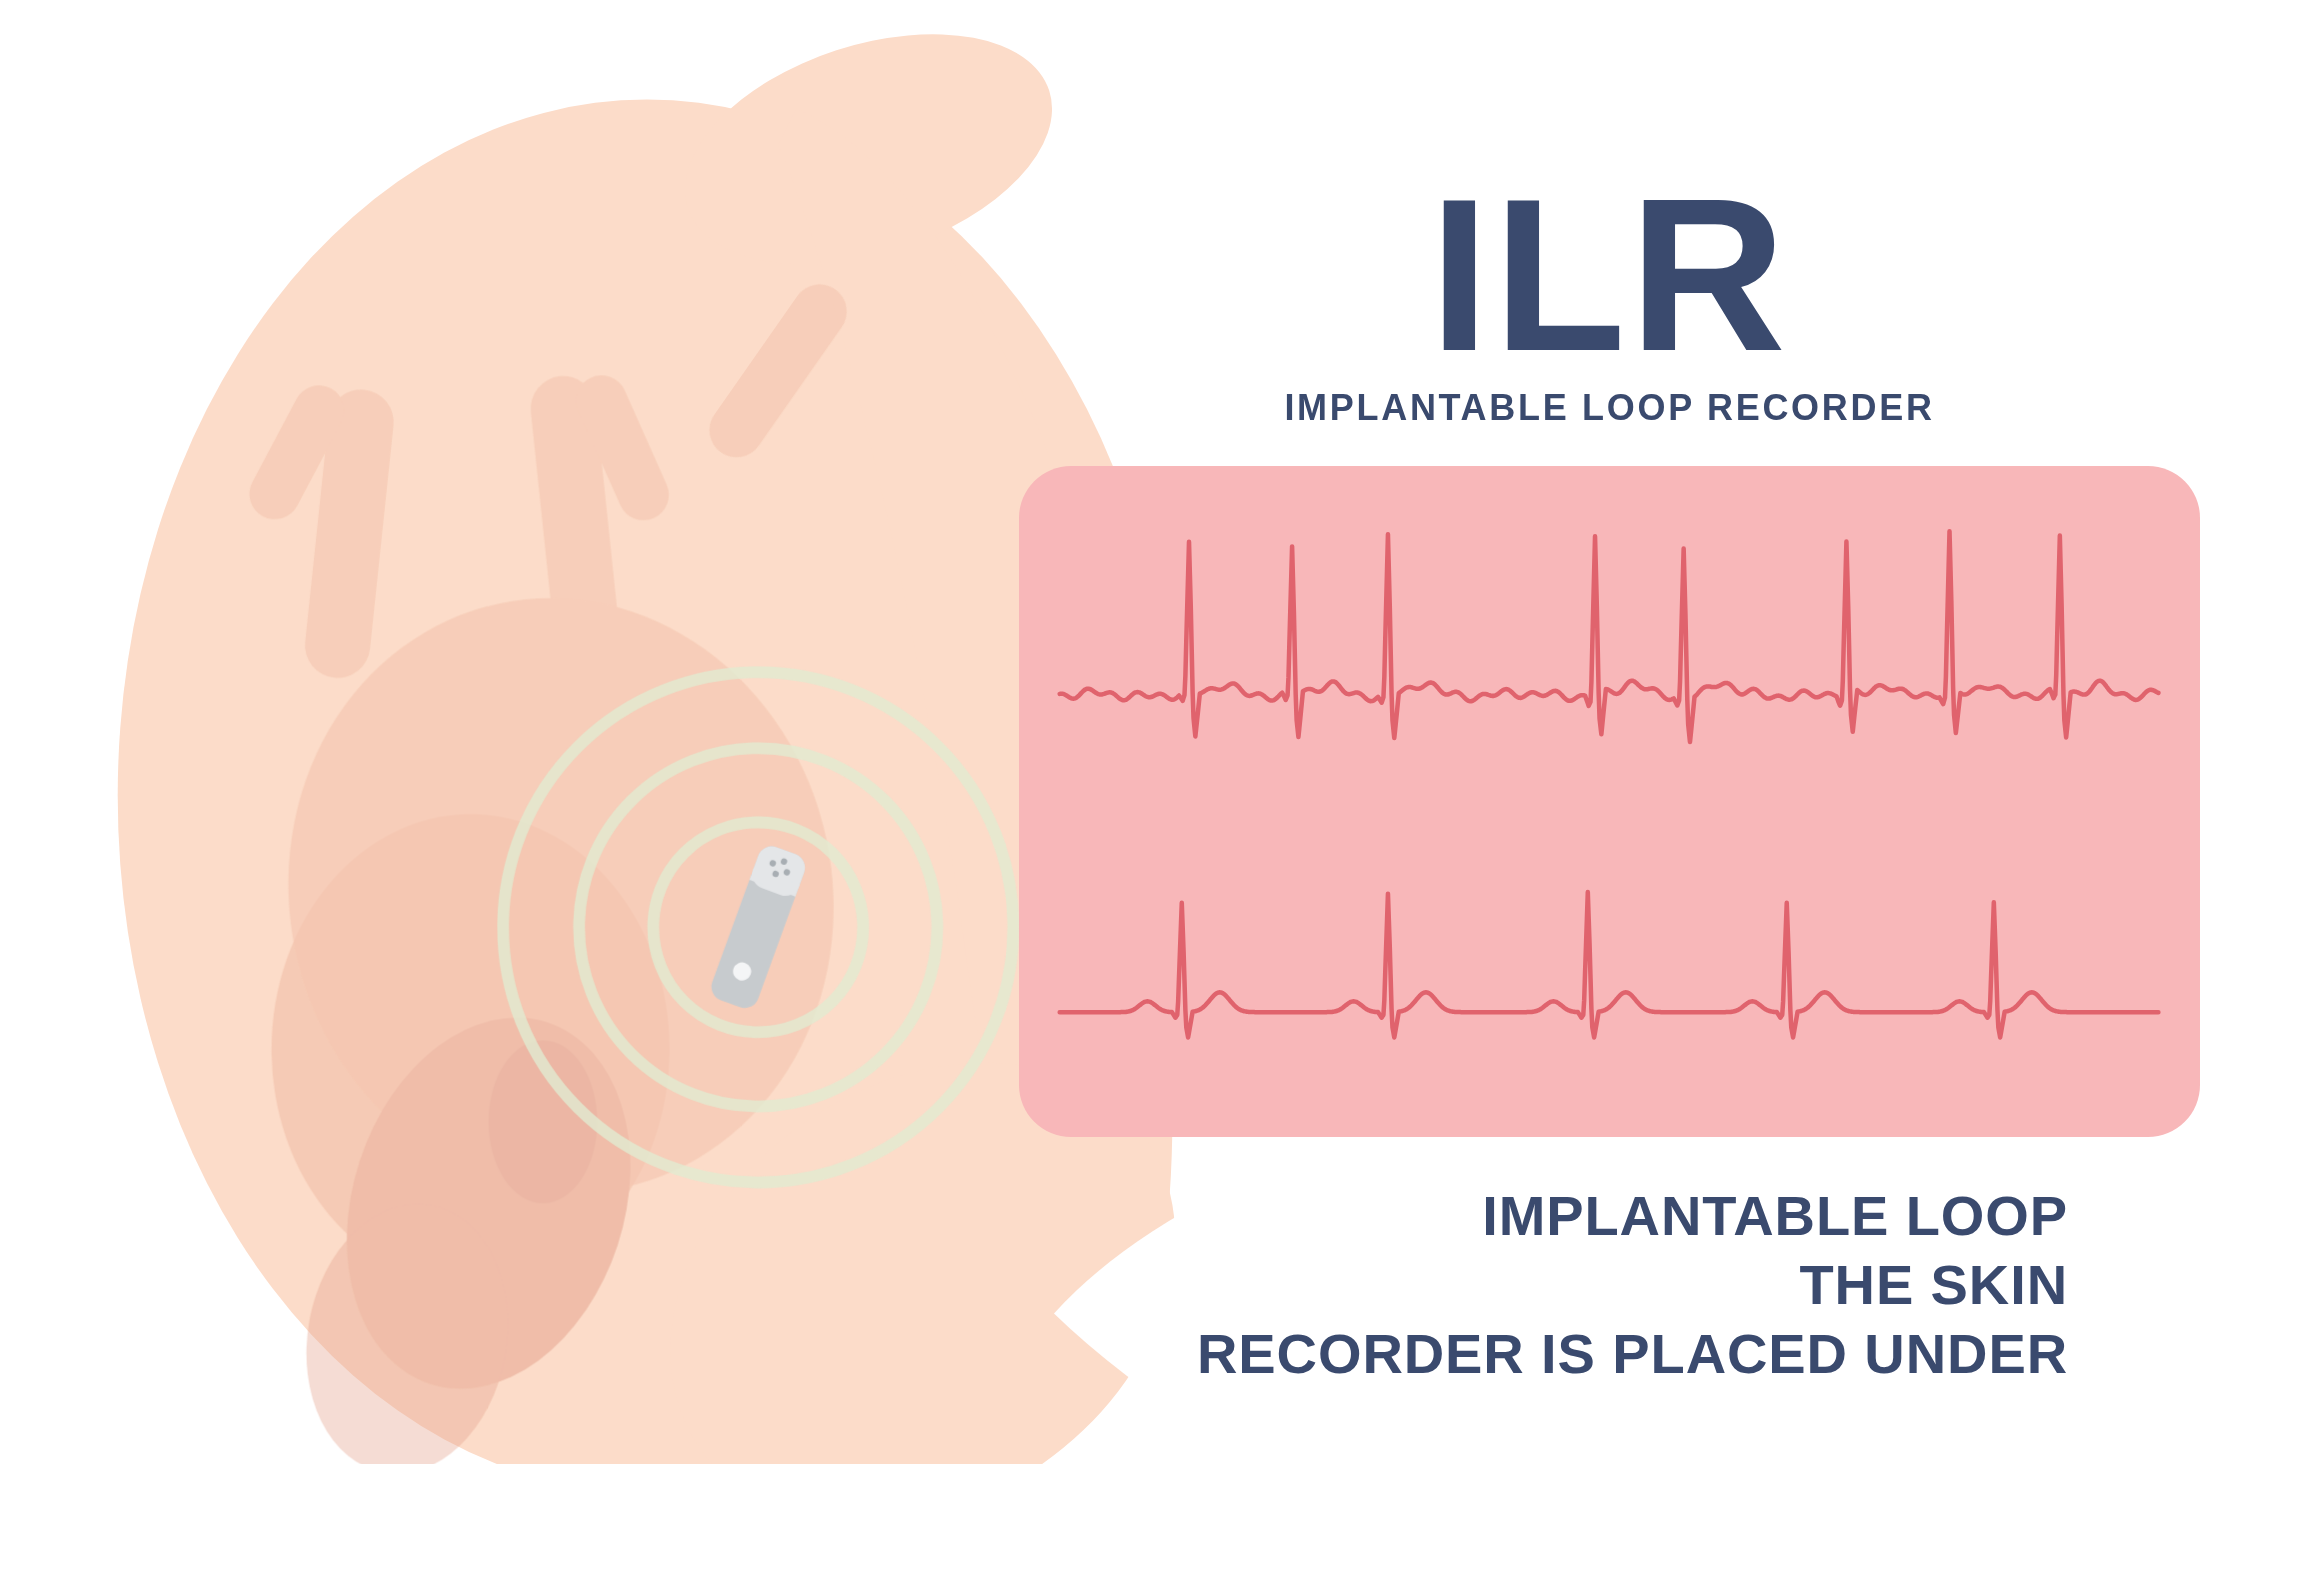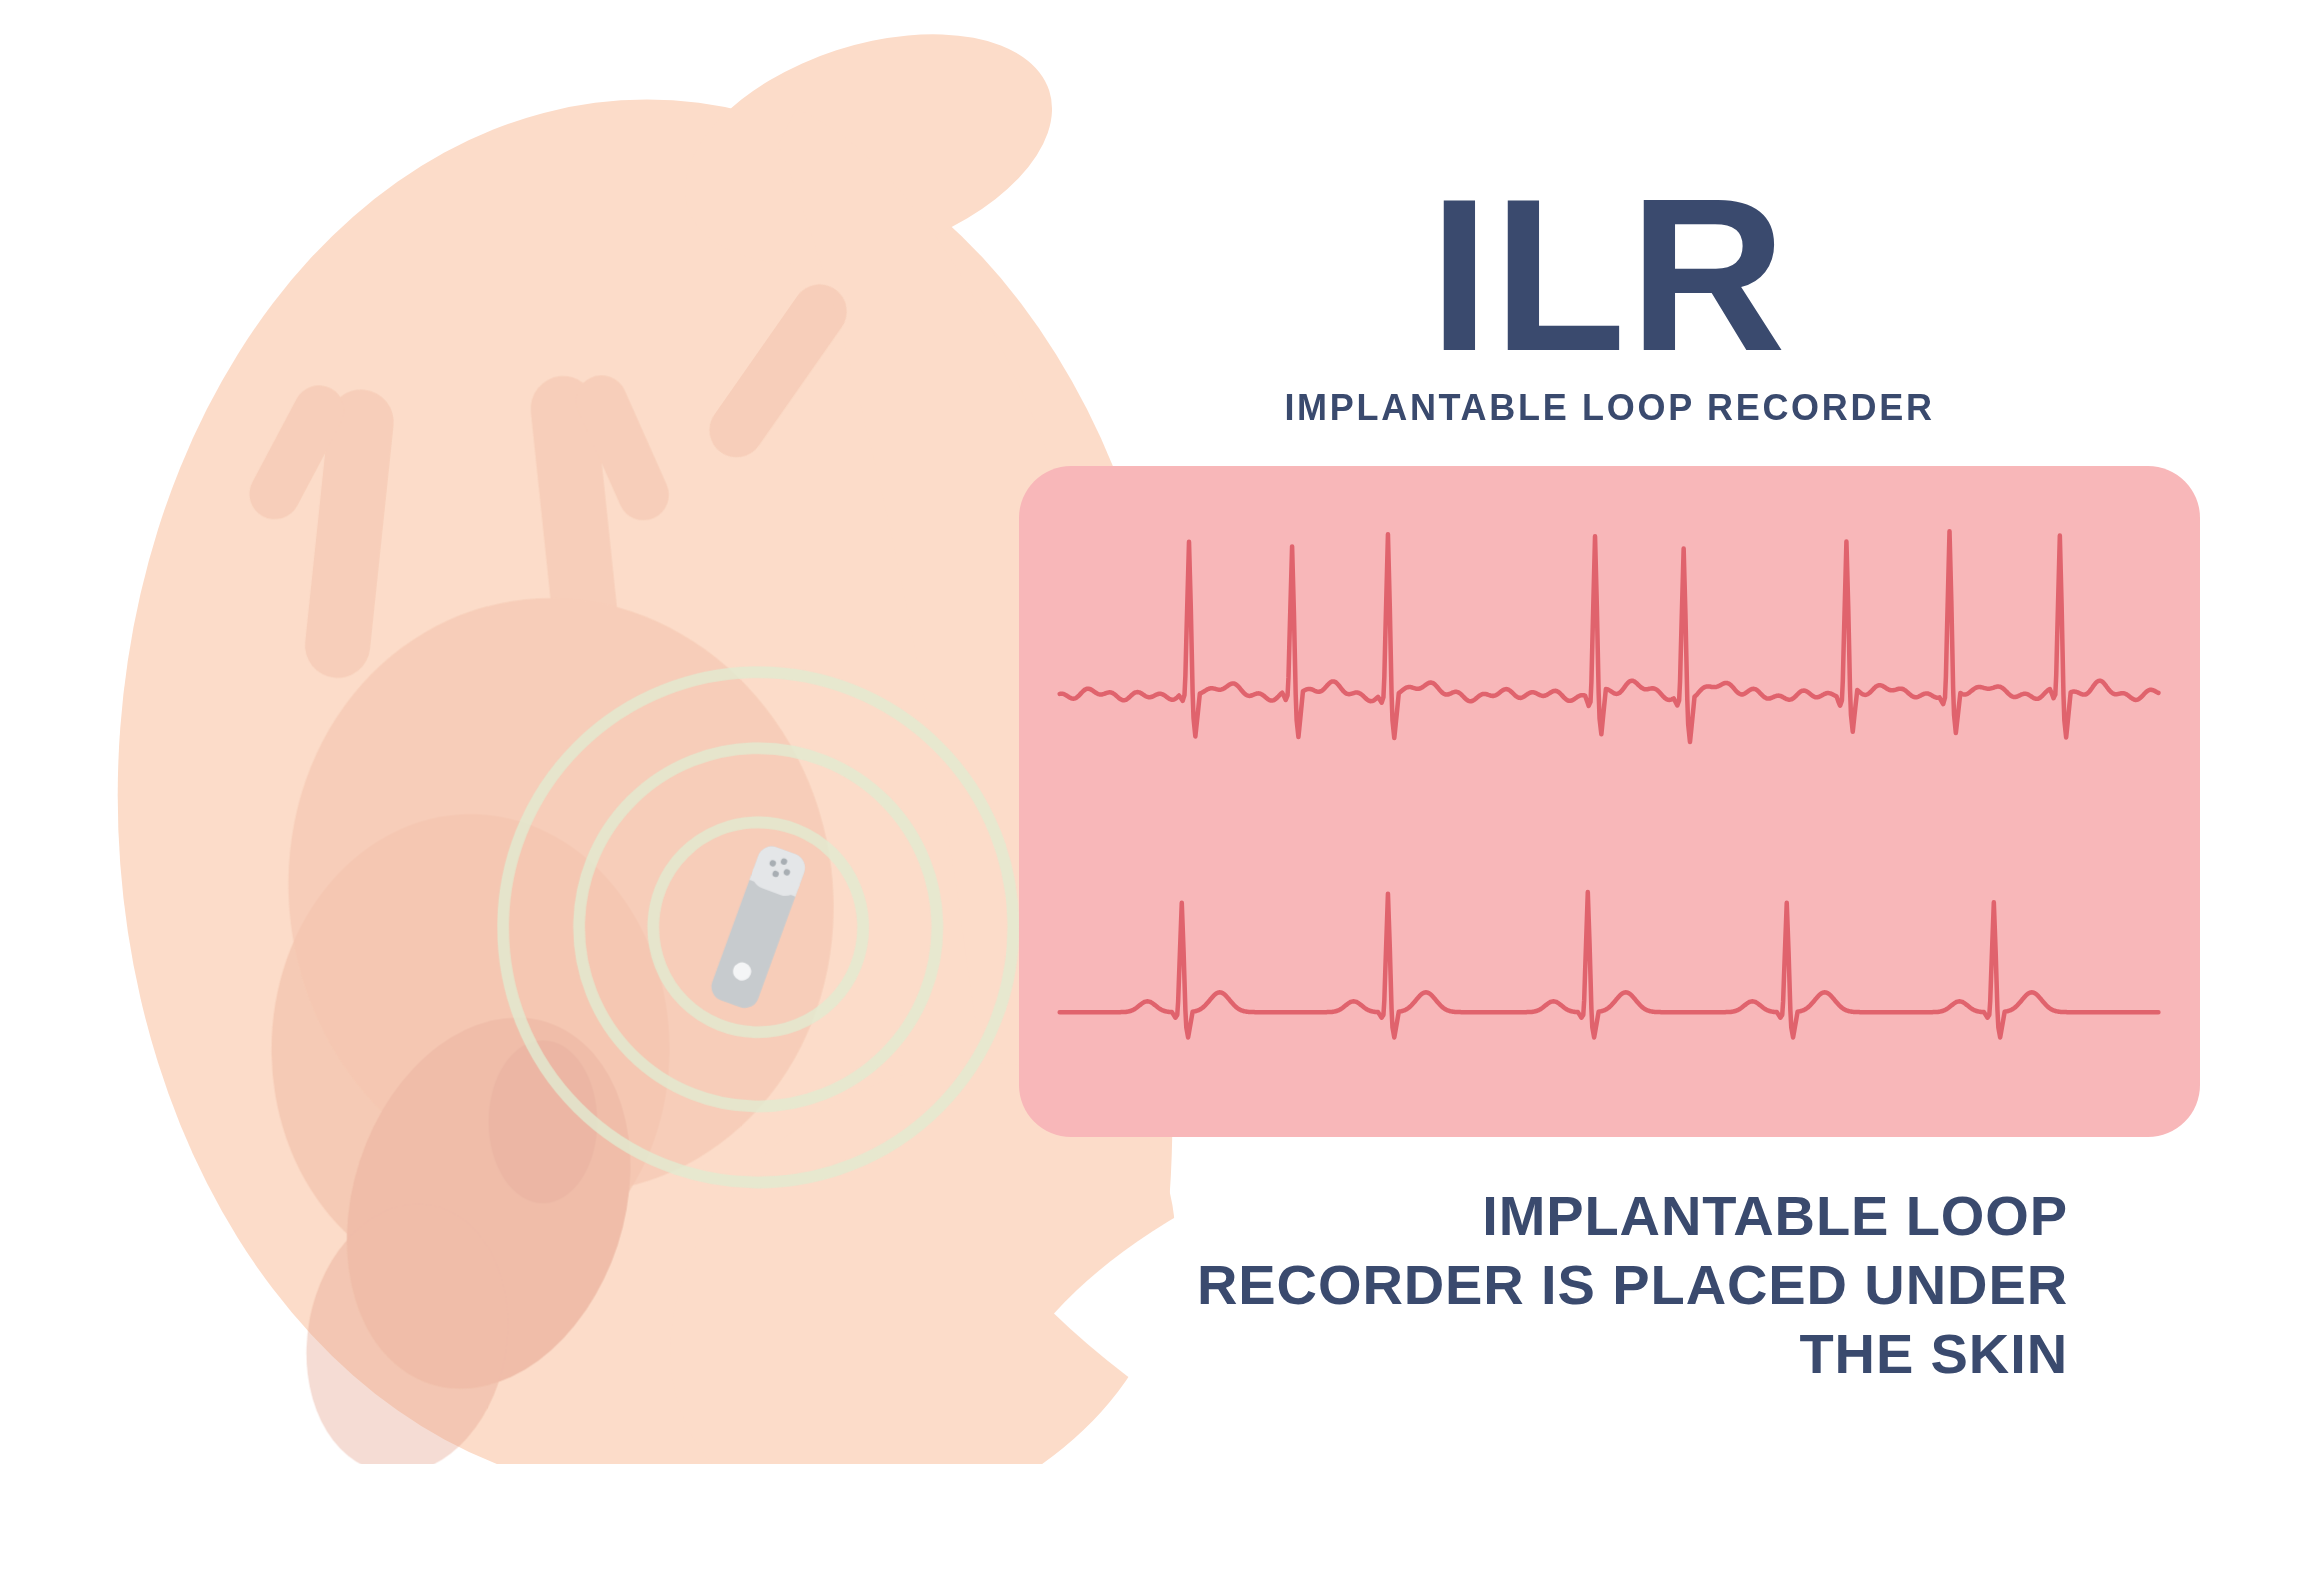--- a/index.html
+++ b/index.html
@@ -82,18 +82,18 @@
 
   <div class="ecg-panel">
     <svg viewBox="0 0 1306 742">
         <path d="M45 252.0L46 251.8L47 251.8L48 251.8L49 252.0L50 252.4L51 252.9L52 253.4L53 254.1L54 254.7L55 255.4L56 256.0L57 256.5L58 256.9L59 257.2L60 257.3L61 257.2L62 256.9L63 256.5L64 255.8L65 255.0L66 254.1L67 253.1L68 252.0L69 250.9L70 249.9L71 248.9L72 248.1L73 247.3L74 246.8L75 246.4L76 246.3L77 246.3L78 246.5L79 246.8L80 247.4L81 248.0L82 248.7L83 249.4L84 250.1L85 250.8L86 251.4L87 251.9L88 252.3L89 252.6L90 252.7L91 252.7L92 252.6L93 252.3L94 252.0L95 251.6L96 251.3L97 250.9L98 250.6L99 250.4L100 250.3L101 250.3L102 250.5L103 250.9L104 251.4L105 252.0L106 252.7L107 253.5L108 254.4L109 255.3L110 256.2L111 257.0L112 257.7L113 258.3L114 258.8L115 259.0L116 259.1L117 258.9L118 258.6L119 258.1L120 257.4L121 256.6L122 255.7L123 254.8L124 253.8L125 252.9L126 252.1L127 251.3L128 250.7L129 250.3L130 250.1L131 250.0L132 250.1L133 250.3L134 250.8L135 251.3L136 251.9L137 252.6L138 253.2L139 253.9L140 254.5L141 255.0L142 255.3L143 255.6L144 255.7L145 255.6L146 255.5L147 255.2L148 254.8L149 254.3L150 253.8L151 253.3L152 252.8L153 252.4L154 252.1L155 251.9L156 251.8L157 251.9L158 252.2L159 252.6L160 253.1L161 253.7L162 254.4L163 255.2L164 255.9L165 256.6L166 257.3L167 257.8L168 258.2L169 258.4L170 258.5L171 258.3L172 257.9L173 257.4L174 256.7L175 255.8L176 254.8L177 253.8L178 255.2L179 256.6L180 258.1L181 259.7L182 256.3L183 253.2L184 232.0L185 192.8L186 156.3L187 120.0L188 83.8L189 120.5L190 157.4L191 203.9L192 250.4L193 278.8L194 288.9L195 299.0L196 289.8L197 280.4L198 270.9L199 261.3L200 251.5L201 251.2L202 250.8L203 250.3L204 249.7L205 249.1L206 248.4L207 247.8L208 247.2L209 246.7L210 246.3L211 246.0L212 245.9L213 245.8L214 245.9L215 246.0L216 246.2L217 246.4L218 246.7L219 247.0L220 247.2L221 247.3L222 247.3L223 247.3L224 247.1L225 246.8L226 246.3L227 245.8L228 245.1L229 244.4L230 243.7L231 242.9L232 242.2L233 241.6L234 241.1L235 240.7L236 240.5L237 240.5L238 240.6L239 241.0L240 241.6L241 242.4L242 243.3L243 244.3L244 245.5L245 246.7L246 247.9L247 249.1L248 250.3L249 251.3L250 252.2L251 253.0L252 253.5L253 253.9L254 254.1L255 254.2L256 254.1L257 253.8L258 253.5L259 253.1L260 252.7L261 252.2L262 251.9L263 251.6L264 251.5L265 251.4L266 251.6L267 251.8L268 252.3L269 252.9L270 253.6L271 254.3L272 255.2L273 256.0L274 256.9L275 257.7L276 258.3L277 258.9L278 259.3L279 259.4L280 259.4L281 259.2L282 258.8L283 258.2L284 257.5L285 256.6L286 255.6L287 254.6L288 253.5L289 252.5L290 251.5L291 250.7L292 252.5L293 254.4L294 256.5L295 258.7L296 256.2L297 253.7L298 233.5L299 195.4L300 159.9L301 124.4L302 88.9L303 125.3L304 161.6L305 207.4L306 253.2L307 280.8L308 290.3L309 299.7L310 289.7L311 279.7L312 269.5L313 259.3L314 249.1L315 248.5L316 247.9L317 247.4L318 247.0L319 246.7L320 246.5L321 246.5L322 246.6L323 246.8L324 247.1L325 247.5L326 248.0L327 248.5L328 248.9L329 249.3L330 249.5L331 249.7L332 249.6L333 249.4L334 249.0L335 248.5L336 247.7L337 246.8L338 245.8L339 244.7L340 243.6L341 242.4L342 241.4L343 240.4L344 239.5L345 238.9L346 238.4L347 238.2L348 238.2L349 238.5L350 239.0L351 239.8L352 240.7L353 241.8L354 243.0L355 244.3L356 245.6L357 246.9L358 248.1L359 249.2L360 250.2L361 251.0L362 251.6L363 252.0L364 252.2L365 252.3L366 252.2L367 252.0L368 251.7L369 251.4L370 251.1L371 250.8L372 250.6L373 250.5L374 250.5L375 250.7L376 251.0L377 251.5L378 252.1L379 252.8L380 253.7L381 254.6L382 255.6L383 256.5L384 257.5L385 258.3L386 259.0L387 259.5L388 259.9L389 260.1L390 260.0L391 259.8L392 259.4L393 258.8L394 258.0L395 257.2L396 256.2L397 255.3L398 256.8L399 258.4L400 260.0L401 261.8L402 258.7L403 255.8L404 233.5L405 191.9L406 152.9L407 114.1L408 75.4L409 114.7L410 154.0L411 203.0L412 251.9L413 281.3L414 291.1L415 300.8L416 291.1L417 281.3L418 271.4L419 261.3L420 251.1L421 250.4L422 249.6L423 248.8L424 248.0L425 247.2L426 246.5L427 245.8L428 245.3L429 244.8L430 244.6L431 244.4L432 244.4L433 244.5L434 244.7L435 245.0L436 245.3L437 245.6L438 245.9L439 246.2L440 246.3L441 246.4L442 246.3L443 246.1L444 245.8L445 245.3L446 244.7L447 244.0L448 243.3L449 242.5L450 241.8L451 241.1L452 240.5L453 240.0L454 239.7L455 239.5L456 239.5L457 239.8L458 240.2L459 240.9L460 241.7L461 242.7L462 243.8L463 245.0L464 246.2L465 247.4L466 248.5L467 249.6L468 250.6L469 251.4L470 252.0L471 252.4L472 252.7L473 252.8L474 252.7L475 252.4L476 252.1L477 251.7L478 251.2L479 250.7L480 250.3L481 250.0L482 249.7L483 249.7L484 249.7L485 250.0L486 250.4L487 251.0L488 251.7L489 252.6L490 253.6L491 254.6L492 255.6L493 256.6L494 257.6L495 258.4L496 259.1L497 259.7L498 260.0L499 260.2L500 260.1L501 259.9L502 259.5L503 258.9L504 258.2L505 257.4L506 256.5L507 255.7L508 254.9L509 254.1L510 253.4L511 252.9L512 252.4L513 252.2L514 252.0L515 252.1L516 252.2L517 252.4L518 252.7L519 253.1L520 253.4L521 253.8L522 254.0L523 254.2L524 254.2L525 254.2L526 253.9L527 253.6L528 253.1L529 252.5L530 251.8L531 251.0L532 250.2L533 249.4L534 248.6L535 248.0L536 247.4L537 247.0L538 246.8L539 246.7L540 246.9L541 247.2L542 247.8L543 248.4L544 249.3L545 250.2L546 251.1L547 252.1L548 253.1L549 254.0L550 254.8L551 255.4L552 255.9L553 256.3L554 256.4L555 256.4L556 256.1L557 255.7L558 255.2L559 254.6L560 253.9L561 253.2L562 252.5L563 251.8L564 251.3L565 250.8L566 250.4L567 250.2L568 250.2L569 250.3L570 250.5L571 250.9L572 251.3L573 251.8L574 252.3L575 252.9L576 253.3L577 253.7L578 254.0L579 254.2L580 254.2L581 254.1L582 253.8L583 253.4L584 252.9L585 252.3L586 251.7L587 251.0L588 250.4L589 249.8L590 249.3L591 248.9L592 248.7L593 248.6L594 248.8L595 249.1L596 249.6L597 250.3L598 251.1L599 252.1L600 253.1L601 254.2L602 255.3L603 256.3L604 257.2L605 258.1L606 258.7L607 259.3L608 259.6L609 259.7L610 259.6L611 259.4L612 259.0L613 258.5L614 257.8L615 257.1L616 256.4L617 255.7L618 255.0L619 254.5L620 254.0L621 253.7L622 253.4L623 253.4L624 253.4L625 253.6L626 253.9L627 256.7L628 259.6L629 262.5L630 265.3L631 263.1L632 260.8L633 238.7L634 196.8L635 157.2L636 117.5L637 77.7L638 116.3L639 154.9L640 202.9L641 250.9L642 279.3L643 288.0L644 296.7L645 286.4L646 276.2L647 266.2L648 256.4L649 246.7L650 246.8L651 247.1L652 247.5L653 248.1L654 248.7L655 249.4L656 250.0L657 250.7L658 251.2L659 251.7L660 251.9L661 252.0L662 251.8L663 251.4L664 250.9L665 250.1L666 249.1L667 247.9L668 246.6L669 245.3L670 243.9L671 242.6L672 241.3L673 240.2L674 239.2L675 238.4L676 237.9L677 237.5L678 237.5L679 237.6L680 238.0L681 238.6L682 239.4L683 240.2L684 241.2L685 242.2L686 243.1L687 244.0L688 244.9L689 245.6L690 246.1L691 246.6L692 246.8L693 246.9L694 246.9L695 246.8L696 246.6L697 246.4L698 246.2L699 246.0L700 245.9L701 245.9L702 246.0L703 246.3L704 246.7L705 247.3L706 248.0L707 248.9L708 249.9L709 251.0L710 252.1L711 253.3L712 254.4L713 255.4L714 256.4L715 257.2L716 257.8L717 258.3L718 258.6L719 258.7L720 258.6L721 258.3L722 258.0L723 257.5L724 256.9L725 258.9L726 260.8L727 262.8L728 264.8L729 261.9L730 259.2L731 238.4L732 199.6L733 163.3L734 127.2L735 91.2L736 128.0L737 164.8L738 211.2L739 257.6L740 285.7L741 295.5L742 305.2L743 295.6L744 285.7L745 275.7L746 265.6L747 255.2L748 254.3L749 253.4L750 252.3L751 251.1L752 250.0L753 248.9L754 247.8L755 246.8L756 245.9L757 245.2L758 244.6L759 244.2L760 243.9L761 243.8L762 243.7L763 243.8L764 243.9L765 244.1L766 244.3L767 244.4L768 244.5L769 244.5L770 244.5L771 244.3L772 244.0L773 243.6L774 243.2L775 242.7L776 242.1L777 241.6L778 241.1L779 240.6L780 240.2L781 240.0L782 239.9L783 240.0L784 240.3L785 240.7L786 241.3L787 242.1L788 243.1L789 244.1L790 245.2L791 246.4L792 247.6L793 248.7L794 249.8L795 250.7L796 251.4L797 252.0L798 252.4L799 252.6L800 252.6L801 252.4L802 252.0L803 251.4L804 250.8L805 250.0L806 249.3L807 248.5L808 247.9L809 247.3L810 246.8L811 246.5L812 246.4L813 246.5L814 246.7L815 247.2L816 247.8L817 248.6L818 249.6L819 250.6L820 251.6L821 252.6L822 253.6L823 254.6L824 255.4L825 256.1L826 256.6L827 257.0L828 257.2L829 257.2L830 257.1L831 256.8L832 256.5L833 256.0L834 255.6L835 255.1L836 254.7L837 254.4L838 254.1L839 254.0L840 253.9L841 254.1L842 254.3L843 254.7L844 255.1L845 255.7L846 256.2L847 256.8L848 257.3L849 257.8L850 258.1L851 258.4L852 258.4L853 258.3L854 258.1L855 257.6L856 257.0L857 256.2L858 255.4L859 254.4L860 253.4L861 252.4L862 251.4L863 250.5L864 249.7L865 249.1L866 248.6L867 248.4L868 248.3L869 248.4L870 248.7L871 249.2L872 249.8L873 250.5L874 251.3L875 252.1L876 252.9L877 253.7L878 254.4L879 255.0L880 255.4L881 255.7L882 255.8L883 255.7L884 255.5L885 255.2L886 254.7L887 254.2L888 253.6L889 253.1L890 252.5L891 252.0L892 251.6L893 251.3L894 251.1L895 251.1L896 251.2L897 251.4L898 251.8L899 252.2L900 252.7L901 253.3L902 253.8L903 254.3L904 254.7L905 257.5L906 260.2L907 262.7L908 265.1L909 262.3L910 259.3L911 237.7L912 197.4L913 159.5L914 121.5L915 83.5L916 119.6L917 155.7L918 201.5L919 247.5L920 275.1L921 284.4L922 293.8L923 284.3L924 274.9L925 265.7L926 256.7L927 247.8L928 248.6L929 249.4L930 250.3L931 251.1L932 251.8L933 252.4L934 252.8L935 253.0L936 253.1L937 252.9L938 252.6L939 252.0L940 251.3L941 250.5L942 249.5L943 248.5L944 247.4L945 246.4L946 245.4L947 244.5L948 243.7L949 243.1L950 242.7L951 242.5L952 242.4L953 242.5L954 242.8L955 243.2L956 243.8L957 244.4L958 245.0L959 245.7L960 246.3L961 246.9L962 247.4L963 247.7L964 248.0L965 248.1L966 248.1L967 248.0L968 247.8L969 247.5L970 247.2L971 246.9L972 246.6L973 246.4L974 246.2L975 246.2L976 246.3L977 246.6L978 246.9L979 247.5L980 248.1L981 248.9L982 249.8L983 250.7L984 251.6L985 252.5L986 253.3L987 254.1L988 254.7L989 255.2L990 255.5L991 255.7L992 255.7L993 255.6L994 255.3L995 254.9L996 254.4L997 253.9L998 253.3L999 252.8L1000 252.3L1001 251.9L1002 251.7L1003 251.5L1004 251.5L1005 251.6L1006 251.9L1007 252.3L1008 252.8L1009 253.4L1010 254.0L1011 254.6L1012 255.1L1013 255.6L1014 256.0L1015 256.2L1016 256.3L1017 256.2L1018 255.9L1019 258.0L1020 259.8L1021 261.6L1022 263.2L1023 259.7L1024 256.2L1025 233.2L1026 190.9L1027 151.2L1028 111.6L1029 72.2L1030 110.5L1031 148.9L1032 197.2L1033 245.7L1034 275.0L1035 285.0L1036 295.2L1037 286.3L1038 277.5L1039 268.7L1040 259.8L1041 251.0L1042 251.6L1043 252.2L1044 252.5L1045 252.7L1046 252.8L1047 252.6L1048 252.3L1049 251.8L1050 251.2L1051 250.5L1052 249.7L1053 248.9L1054 248.1L1055 247.3L1056 246.5L1057 245.9L1058 245.3L1059 244.9L1060 244.6L1061 244.4L1062 244.3L1063 244.4L1064 244.6L1065 244.8L1066 245.1L1067 245.4L1068 245.6L1069 245.9L1070 246.1L1071 246.2L1072 246.3L1073 246.2L1074 246.1L1075 245.9L1076 245.6L1077 245.3L1078 245.0L1079 244.6L1080 244.3L1081 244.1L1082 243.9L1083 243.9L1084 244.0L1085 244.2L1086 244.6L1087 245.1L1088 245.8L1089 246.6L1090 247.5L1091 248.5L1092 249.5L1093 250.6L1094 251.6L1095 252.5L1096 253.4L1097 254.1L1098 254.7L1099 255.1L1100 255.4L1101 255.5L1102 255.4L1103 255.2L1104 254.8L1105 254.4L1106 253.9L1107 253.4L1108 252.9L1109 252.5L1110 252.2L1111 251.9L1112 251.8L1113 251.8L1114 252.0L1115 252.3L1116 252.7L1117 253.3L1118 253.9L1119 254.6L1120 255.2L1121 255.9L1122 256.5L1123 257.0L1124 257.3L1125 257.5L1126 257.5L1127 257.3L1128 256.9L1129 256.3L1130 255.6L1131 254.7L1132 253.7L1133 252.7L1134 251.6L1135 250.5L1136 249.5L1137 248.6L1138 247.8L1139 247.2L1140 246.7L1141 248.9L1142 251.4L1143 254.0L1144 256.8L1145 254.7L1146 252.7L1147 231.5L1148 191.0L1149 153.0L1150 115.0L1151 76.9L1152 116.2L1153 155.3L1154 203.9L1155 252.3L1156 281.3L1157 290.8L1158 300.1L1159 290.2L1160 280.2L1161 270.2L1162 260.2L1163 250.2L1164 249.8L1165 249.6L1166 249.4L1167 249.4L1168 249.5L1169 249.7L1170 250.0L1171 250.4L1172 250.9L1173 251.4L1174 251.8L1175 252.3L1176 252.6L1177 252.8L1178 252.8L1179 252.7L1180 252.4L1181 251.8L1182 251.0L1183 250.1L1184 249.0L1185 247.7L1186 246.3L1187 244.9L1188 243.4L1189 242.1L1190 240.8L1191 239.6L1192 238.7L1193 238.0L1194 237.6L1195 237.4L1196 237.5L1197 237.9L1198 238.5L1199 239.4L1200 240.5L1201 241.7L1202 243.0L1203 244.4L1204 245.7L1205 247.1L1206 248.3L1207 249.4L1208 250.3L1209 251.1L1210 251.7L1211 252.1L1212 252.3L1213 252.4L1214 252.3L1215 252.2L1216 252.0L1217 251.7L1218 251.5L1219 251.3L1220 251.3L1221 251.3L1222 251.4L1223 251.7L1224 252.1L1225 252.7L1226 253.3L1227 254.1L1228 254.8L1229 255.6L1230 256.4L1231 257.1L1232 257.7L1233 258.2L1234 258.5L1235 258.7L1236 258.6L1237 258.3L1238 257.9L1239 257.2L1240 256.4L1241 255.5L1242 254.5L1243 253.4L1244 252.3L1245 251.3L1246 250.3L1247 249.4L1248 248.7L1249 248.1L1250 247.7L1251 247.5L1252 247.4L1253 247.6L1254 247.9L1255 248.3L1256 248.7L1257 249.3L1258 249.9L1259 250.4L1260 250.9" class="ecg-line"></path>
         <path d="M45 604.0L46 604.0L47 604.0L48 604.0L49 604.0L50 604.0L51 604.0L52 604.0L53 604.0L54 604.0L55 604.0L56 604.0L57 604.0L58 604.0L59 604.0L60 604.0L61 604.0L62 604.0L63 604.0L64 604.0L65 604.0L66 604.0L67 604.0L68 604.0L69 604.0L70 604.0L71 604.0L72 604.0L73 604.0L74 604.0L75 604.0L76 604.0L77 604.0L78 604.0L79 604.0L80 604.0L81 604.0L82 604.0L83 604.0L84 604.0L85 604.0L86 604.0L87 604.0L88 604.0L89 604.0L90 604.0L91 604.0L92 604.0L93 604.0L94 604.0L95 604.0L96 604.0L97 604.0L98 604.0L99 604.0L100 604.0L101 604.0L102 604.0L103 604.0L104 604.0L105 604.0L106 604.0L107 604.0L108 604.0L109 604.0L110 604.0L111 604.0L112 604.0L113 603.9L114 603.9L115 603.9L116 603.8L117 603.7L118 603.7L119 603.5L120 603.4L121 603.2L122 603.0L123 602.7L124 602.4L125 602.0L126 601.5L127 601.0L128 600.4L129 599.8L130 599.1L131 598.3L132 597.5L133 596.7L134 595.9L135 595.1L136 594.4L137 593.7L138 593.1L139 592.6L140 592.3L141 592.1L142 592.0L143 592.1L144 592.3L145 592.6L146 593.1L147 593.7L148 594.4L149 595.1L150 595.9L151 596.7L152 597.5L153 598.3L154 599.1L155 599.8L156 600.4L157 601.0L158 601.5L159 602.0L160 602.4L161 602.7L162 603.0L163 603.2L164 603.4L165 603.5L166 603.7L167 603.7L168 603.8L169 603.9L170 605.4L171 606.9L172 608.5L173 610.0L174 608.5L175 607.0L176 592.0L177 563.7L178 536.8L179 509.9L180 483.0L181 509.9L182 536.8L183 569.2L184 601.7L185 620.7L186 626.3L187 631.9L188 626.2L189 620.6L190 614.9L191 609.2L192 603.5L193 603.3L194 603.1L195 602.9L196 602.7L197 602.3L198 602.0L199 601.5L200 601.0L201 600.4L202 599.8L203 599.1L204 598.2L205 597.3L206 596.4L207 595.3L208 594.2L209 593.1L210 591.9L211 590.7L212 589.4L213 588.3L214 587.1L215 586.0L216 585.0L217 584.2L218 583.4L219 582.8L220 582.4L221 582.1L222 582.0L223 582.1L224 582.4L225 582.8L226 583.4L227 584.2L228 585.0L229 586.0L230 587.1L231 588.3L232 589.4L233 590.7L234 591.9L235 593.1L236 594.2L237 595.3L238 596.4L239 597.3L240 598.2L241 599.1L242 599.8L243 600.4L244 601.0L245 601.5L246 602.0L247 602.3L248 602.7L249 602.9L250 603.1L251 603.3L252 603.5L253 603.6L254 603.7L255 603.8L256 603.8L257 603.9L258 603.9L259 603.9L260 603.9L261 604.0L262 604.0L263 604.0L264 604.0L265 604.0L266 604.0L267 604.0L268 604.0L269 604.0L270 604.0L271 604.0L272 604.0L273 604.0L274 604.0L275 604.0L276 604.0L277 604.0L278 604.0L279 604.0L280 604.0L281 604.0L282 604.0L283 604.0L284 604.0L285 604.0L286 604.0L287 604.0L288 604.0L289 604.0L290 604.0L291 604.0L292 604.0L293 604.0L294 604.0L295 604.0L296 604.0L297 604.0L298 604.0L299 604.0L300 604.0L301 604.0L302 604.0L303 604.0L304 604.0L305 604.0L306 604.0L307 604.0L308 604.0L309 604.0L310 604.0L311 604.0L312 604.0L313 604.0L314 604.0L315 604.0L316 604.0L317 604.0L318 604.0L319 604.0L320 604.0L321 604.0L322 604.0L323 604.0L324 604.0L325 604.0L326 604.0L327 604.0L328 604.0L329 604.0L330 604.0L331 604.0L332 604.0L333 604.0L334 604.0L335 604.0L336 604.0L337 604.0L338 604.0L339 604.0L340 604.0L341 603.9L342 603.9L343 603.9L344 603.8L345 603.7L346 603.7L347 603.5L348 603.4L349 603.2L350 603.0L351 602.7L352 602.4L353 602.0L354 601.5L355 601.0L356 600.4L357 599.8L358 599.1L359 598.3L360 597.5L361 596.7L362 595.9L363 595.1L364 594.4L365 593.7L366 593.1L367 592.6L368 592.3L369 592.1L370 592.0L371 592.1L372 592.3L373 592.6L374 593.1L375 593.7L376 594.4L377 595.1L378 595.9L379 596.7L380 597.5L381 598.3L382 599.1L383 599.8L384 600.4L385 601.0L386 601.5L387 602.0L388 602.4L389 602.7L390 603.0L391 603.2L392 603.4L393 603.5L394 603.7L395 603.7L396 603.8L397 603.9L398 605.4L399 606.9L400 608.5L401 610.0L402 608.5L403 607.0L404 590.9L405 560.3L406 531.2L407 502.1L408 472.9L409 502.0L410 531.2L411 565.9L412 600.6L413 620.7L414 626.3L415 631.9L416 626.2L417 620.6L418 614.9L419 609.2L420 603.5L421 603.3L422 603.1L423 602.9L424 602.7L425 602.3L426 602.0L427 601.5L428 601.0L429 600.4L430 599.8L431 599.1L432 598.2L433 597.3L434 596.4L435 595.3L436 594.2L437 593.1L438 591.9L439 590.7L440 589.4L441 588.3L442 587.1L443 586.0L444 585.0L445 584.2L446 583.4L447 582.8L448 582.4L449 582.1L450 582.0L451 582.1L452 582.4L453 582.8L454 583.4L455 584.2L456 585.0L457 586.0L458 587.1L459 588.3L460 589.4L461 590.7L462 591.9L463 593.1L464 594.2L465 595.3L466 596.4L467 597.3L468 598.2L469 599.1L470 599.8L471 600.4L472 601.0L473 601.5L474 602.0L475 602.3L476 602.7L477 602.9L478 603.1L479 603.3L480 603.5L481 603.6L482 603.7L483 603.8L484 603.8L485 603.9L486 603.9L487 603.9L488 603.9L489 604.0L490 604.0L491 604.0L492 604.0L493 604.0L494 604.0L495 604.0L496 604.0L497 604.0L498 604.0L499 604.0L500 604.0L501 604.0L502 604.0L503 604.0L504 604.0L505 604.0L506 604.0L507 604.0L508 604.0L509 604.0L510 604.0L511 604.0L512 604.0L513 604.0L514 604.0L515 604.0L516 604.0L517 604.0L518 604.0L519 604.0L520 604.0L521 604.0L522 604.0L523 604.0L524 604.0L525 604.0L526 604.0L527 604.0L528 604.0L529 604.0L530 604.0L531 604.0L532 604.0L533 604.0L534 604.0L535 604.0L536 604.0L537 604.0L538 604.0L539 604.0L540 604.0L541 604.0L542 604.0L543 604.0L544 604.0L545 604.0L546 604.0L547 604.0L548 604.0L549 604.0L550 604.0L551 604.0L552 604.0L553 604.0L554 604.0L555 604.0L556 604.0L557 604.0L558 604.0L559 604.0L560 604.0L561 604.0L562 603.9L563 603.9L564 603.9L565 603.8L566 603.7L567 603.7L568 603.5L569 603.4L570 603.2L571 603.0L572 602.7L573 602.4L574 602.0L575 601.5L576 601.0L577 600.4L578 599.8L579 599.1L580 598.3L581 597.5L582 596.7L583 595.9L584 595.1L585 594.4L586 593.7L587 593.1L588 592.6L589 592.3L590 592.1L591 592.0L592 592.1L593 592.3L594 592.6L595 593.1L596 593.7L597 594.4L598 595.1L599 595.9L600 596.7L601 597.5L602 598.3L603 599.1L604 599.8L605 600.4L606 601.0L607 601.5L608 602.0L609 602.4L610 602.7L611 603.0L612 603.2L613 603.4L614 603.5L615 603.7L616 603.7L617 603.8L618 603.9L619 605.4L620 606.9L621 608.5L622 610.0L623 608.5L624 607.0L625 590.7L626 559.7L627 530.2L628 500.7L629 471.2L630 500.7L631 530.2L632 565.3L633 600.4L634 620.7L635 626.3L636 631.9L637 626.2L638 620.6L639 614.9L640 609.2L641 603.5L642 603.3L643 603.1L644 602.9L645 602.7L646 602.3L647 602.0L648 601.5L649 601.0L650 600.4L651 599.8L652 599.1L653 598.2L654 597.3L655 596.4L656 595.3L657 594.2L658 593.1L659 591.9L660 590.7L661 589.4L662 588.3L663 587.1L664 586.0L665 585.0L666 584.2L667 583.4L668 582.8L669 582.4L670 582.1L671 582.0L672 582.1L673 582.4L674 582.8L675 583.4L676 584.2L677 585.0L678 586.0L679 587.1L680 588.3L681 589.4L682 590.7L683 591.9L684 593.1L685 594.2L686 595.3L687 596.4L688 597.3L689 598.2L690 599.1L691 599.8L692 600.4L693 601.0L694 601.5L695 602.0L696 602.3L697 602.7L698 602.9L699 603.1L700 603.3L701 603.5L702 603.6L703 603.7L704 603.8L705 603.8L706 603.9L707 603.9L708 603.9L709 603.9L710 604.0L711 604.0L712 604.0L713 604.0L714 604.0L715 604.0L716 604.0L717 604.0L718 604.0L719 604.0L720 604.0L721 604.0L722 604.0L723 604.0L724 604.0L725 604.0L726 604.0L727 604.0L728 604.0L729 604.0L730 604.0L731 604.0L732 604.0L733 604.0L734 604.0L735 604.0L736 604.0L737 604.0L738 604.0L739 604.0L740 604.0L741 604.0L742 604.0L743 604.0L744 604.0L745 604.0L746 604.0L747 604.0L748 604.0L749 604.0L750 604.0L751 604.0L752 604.0L753 604.0L754 604.0L755 604.0L756 604.0L757 604.0L758 604.0L759 604.0L760 604.0L761 604.0L762 604.0L763 604.0L764 604.0L765 604.0L766 604.0L767 604.0L768 604.0L769 604.0L770 604.0L771 604.0L772 604.0L773 604.0L774 604.0L775 604.0L776 604.0L777 604.0L778 604.0L779 604.0L780 604.0L781 604.0L782 603.9L783 603.9L784 603.9L785 603.8L786 603.7L787 603.7L788 603.5L789 603.4L790 603.2L791 603.0L792 602.7L793 602.4L794 602.0L795 601.5L796 601.0L797 600.4L798 599.8L799 599.1L800 598.3L801 597.5L802 596.7L803 595.9L804 595.1L805 594.4L806 593.7L807 593.1L808 592.6L809 592.3L810 592.1L811 592.0L812 592.1L813 592.3L814 592.6L815 593.1L816 593.7L817 594.4L818 595.1L819 595.9L820 596.7L821 597.5L822 598.3L823 599.1L824 599.8L825 600.4L826 601.0L827 601.5L828 602.0L829 602.4L830 602.7L831 603.0L832 603.2L833 603.4L834 603.5L835 603.7L836 603.7L837 603.8L838 603.9L839 605.4L840 606.9L841 608.5L842 610.0L843 608.5L844 607.0L845 592.1L846 563.7L847 536.8L848 510.0L849 483.1L850 510.0L851 536.8L852 569.3L853 601.7L854 620.7L855 626.3L856 631.9L857 626.2L858 620.6L859 614.9L860 609.2L861 603.5L862 603.3L863 603.1L864 602.9L865 602.7L866 602.3L867 602.0L868 601.5L869 601.0L870 600.4L871 599.8L872 599.1L873 598.2L874 597.3L875 596.4L876 595.3L877 594.2L878 593.1L879 591.9L880 590.7L881 589.4L882 588.3L883 587.1L884 586.0L885 585.0L886 584.2L887 583.4L888 582.8L889 582.4L890 582.1L891 582.0L892 582.1L893 582.4L894 582.8L895 583.4L896 584.2L897 585.0L898 586.0L899 587.1L900 588.3L901 589.4L902 590.7L903 591.9L904 593.1L905 594.2L906 595.3L907 596.4L908 597.3L909 598.2L910 599.1L911 599.8L912 600.4L913 601.0L914 601.5L915 602.0L916 602.3L917 602.7L918 602.9L919 603.1L920 603.3L921 603.5L922 603.6L923 603.7L924 603.8L925 603.8L926 603.9L927 603.9L928 603.9L929 603.9L930 604.0L931 604.0L932 604.0L933 604.0L934 604.0L935 604.0L936 604.0L937 604.0L938 604.0L939 604.0L940 604.0L941 604.0L942 604.0L943 604.0L944 604.0L945 604.0L946 604.0L947 604.0L948 604.0L949 604.0L950 604.0L951 604.0L952 604.0L953 604.0L954 604.0L955 604.0L956 604.0L957 604.0L958 604.0L959 604.0L960 604.0L961 604.0L962 604.0L963 604.0L964 604.0L965 604.0L966 604.0L967 604.0L968 604.0L969 604.0L970 604.0L971 604.0L972 604.0L973 604.0L974 604.0L975 604.0L976 604.0L977 604.0L978 604.0L979 604.0L980 604.0L981 604.0L982 604.0L983 604.0L984 604.0L985 604.0L986 604.0L987 604.0L988 604.0L989 604.0L990 604.0L991 604.0L992 604.0L993 604.0L994 604.0L995 604.0L996 604.0L997 604.0L998 604.0L999 604.0L1000 604.0L1001 604.0L1002 604.0L1003 604.0L1004 604.0L1005 604.0L1006 604.0L1007 604.0L1008 604.0L1009 604.0L1010 604.0L1011 603.9L1012 603.9L1013 603.9L1014 603.8L1015 603.7L1016 603.7L1017 603.5L1018 603.4L1019 603.2L1020 603.0L1021 602.7L1022 602.4L1023 602.0L1024 601.5L1025 601.0L1026 600.4L1027 599.8L1028 599.1L1029 598.3L1030 597.5L1031 596.7L1032 595.9L1033 595.1L1034 594.4L1035 593.7L1036 593.1L1037 592.6L1038 592.3L1039 592.1L1040 592.0L1041 592.1L1042 592.3L1043 592.6L1044 593.1L1045 593.7L1046 594.4L1047 595.1L1048 595.9L1049 596.7L1050 597.5L1051 598.3L1052 599.1L1053 599.8L1054 600.4L1055 601.0L1056 601.5L1057 602.0L1058 602.4L1059 602.7L1060 603.0L1061 603.2L1062 603.4L1063 603.5L1064 603.7L1065 603.7L1066 603.8L1067 603.9L1068 605.4L1069 606.9L1070 608.5L1071 610.0L1072 608.5L1073 607.0L1074 592.0L1075 563.5L1076 536.5L1077 509.5L1078 482.5L1079 509.5L1080 536.5L1081 569.1L1082 601.6L1083 620.7L1084 626.3L1085 631.9L1086 626.2L1087 620.6L1088 614.9L1089 609.2L1090 603.5L1091 603.3L1092 603.1L1093 602.9L1094 602.7L1095 602.3L1096 602.0L1097 601.5L1098 601.0L1099 600.4L1100 599.8L1101 599.1L1102 598.2L1103 597.3L1104 596.4L1105 595.3L1106 594.2L1107 593.1L1108 591.9L1109 590.7L1110 589.4L1111 588.3L1112 587.1L1113 586.0L1114 585.0L1115 584.2L1116 583.4L1117 582.8L1118 582.4L1119 582.1L1120 582.0L1121 582.1L1122 582.4L1123 582.8L1124 583.4L1125 584.2L1126 585.0L1127 586.0L1128 587.1L1129 588.3L1130 589.4L1131 590.7L1132 591.9L1133 593.1L1134 594.2L1135 595.3L1136 596.4L1137 597.3L1138 598.2L1139 599.1L1140 599.8L1141 600.4L1142 601.0L1143 601.5L1144 602.0L1145 602.3L1146 602.7L1147 602.9L1148 603.1L1149 603.3L1150 603.5L1151 603.6L1152 603.7L1153 603.8L1154 603.8L1155 603.9L1156 603.9L1157 603.9L1158 603.9L1159 604.0L1160 604.0L1161 604.0L1162 604.0L1163 604.0L1164 604.0L1165 604.0L1166 604.0L1167 604.0L1168 604.0L1169 604.0L1170 604.0L1171 604.0L1172 604.0L1173 604.0L1174 604.0L1175 604.0L1176 604.0L1177 604.0L1178 604.0L1179 604.0L1180 604.0L1181 604.0L1182 604.0L1183 604.0L1184 604.0L1185 604.0L1186 604.0L1187 604.0L1188 604.0L1189 604.0L1190 604.0L1191 604.0L1192 604.0L1193 604.0L1194 604.0L1195 604.0L1196 604.0L1197 604.0L1198 604.0L1199 604.0L1200 604.0L1201 604.0L1202 604.0L1203 604.0L1204 604.0L1205 604.0L1206 604.0L1207 604.0L1208 604.0L1209 604.0L1210 604.0L1211 604.0L1212 604.0L1213 604.0L1214 604.0L1215 604.0L1216 604.0L1217 604.0L1218 604.0L1219 604.0L1220 604.0L1221 604.0L1222 604.0L1223 604.0L1224 604.0L1225 604.0L1226 604.0L1227 604.0L1228 604.0L1229 604.0L1230 604.0L1231 604.0L1232 604.0L1233 604.0L1234 604.0L1235 604.0L1236 604.0L1237 604.0L1238 604.0L1239 604.0L1240 604.0L1241 604.0L1242 604.0L1243 604.0L1244 604.0L1245 604.0L1246 604.0L1247 604.0L1248 604.0L1249 604.0L1250 604.0L1251 604.0L1252 604.0L1253 604.0L1254 604.0L1255 604.0L1256 604.0L1257 604.0L1258 604.0L1259 604.0L1260 604.0" class="ecg-line"></path>
       </svg>
   </div>
 
   <div class="caption">
     <div>IMPLANTABLE LOOP</div>
+    <div>THE SKIN</div>
     <div>RECORDER IS PLACED UNDER</div>
-    <div>THE SKIN</div>
   </div>
 
 </div>
 
 
 </body></html>

